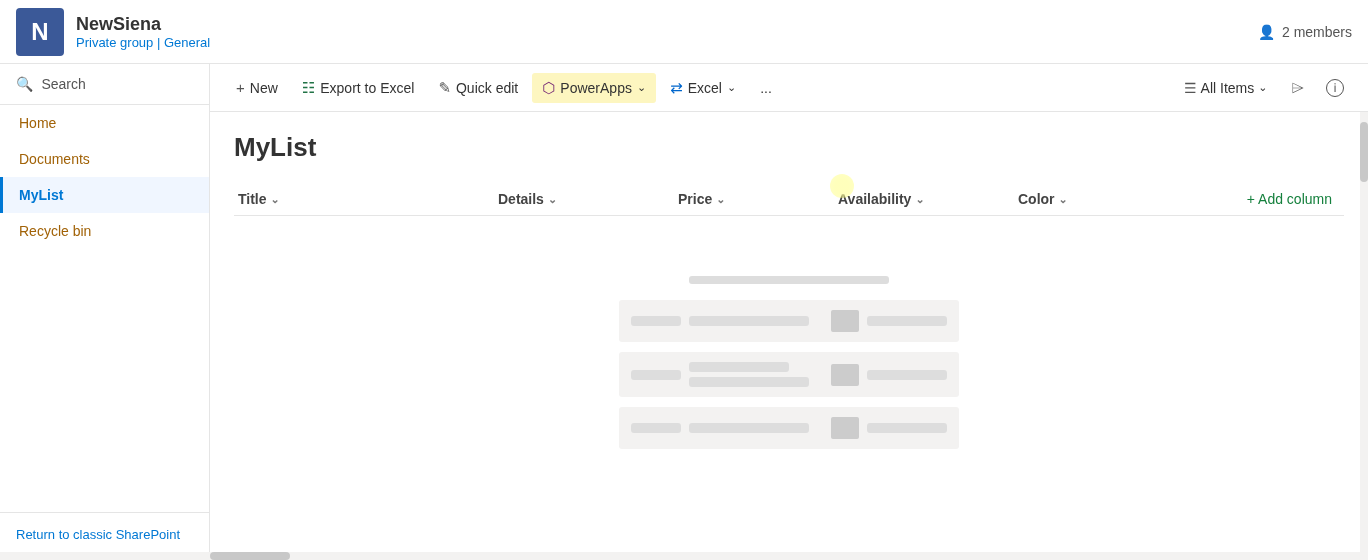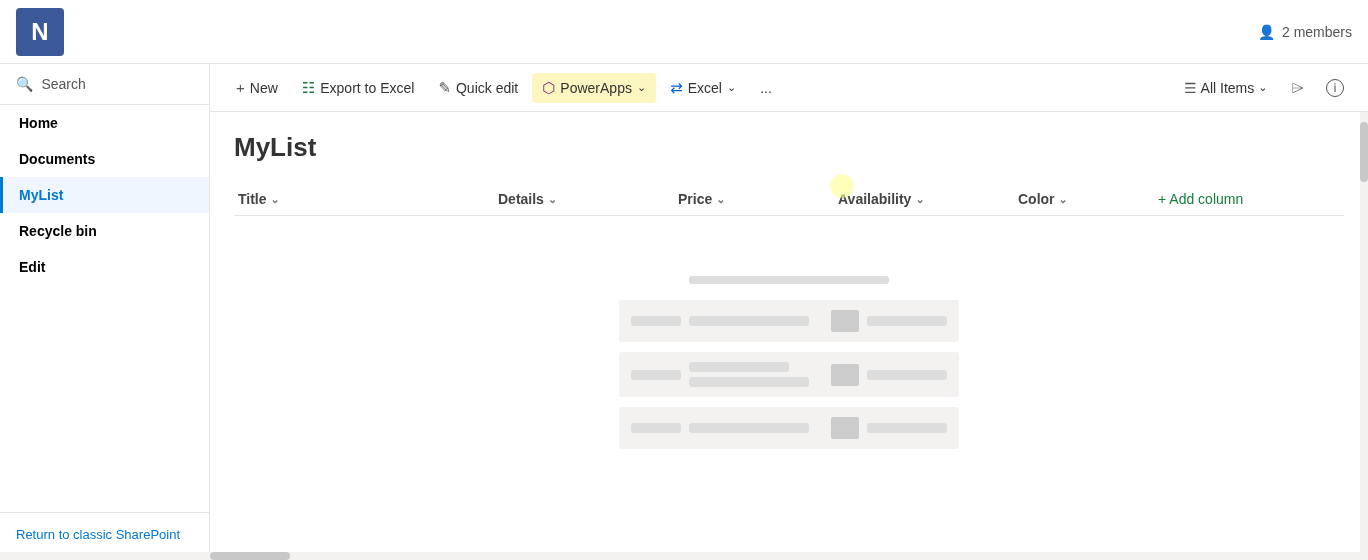--- a/index.html
+++ b/index.html
@@ -55,24 +55,23 @@
       padding: 12px 16px;
       border-bottom: 1px solid #e5e5e5;
       cursor: pointer;
       color: #555;
       gap: 8px;
     }
     .search-icon { font-size: 14px; color: #555; }
     .nav-item {
       padding: 10px 16px;
       cursor: pointer;
-      color: #000000;
+      color: #a16207;
       font-size: 14px;
       border-left: 3px solid transparent;
-      font-weight: bold;
     }
     .nav-item.active {
       border-left: 3px solid #0078d4;
       color: #0078d4;
       font-weight: 600;
       background: #f0f6ff;
     }
     .nav-spacer { flex: 1; }
     .nav-bottom {
       border-top: 1px solid #e5e5e5;
@@ -155,21 +154,21 @@
 
     
     .list-table {
       width: 100%;
       border-collapse: collapse;
     }
     .list-table thead tr {
       border-bottom: 1px solid #e5e5e5;
     }
     .list-table th {
-      text-align: left;
+      text-align: right;
       padding: 8px 12px 8px 4px;
       color: #444;
       font-weight: 600;
       font-size: 14px;
       white-space: nowrap;
     }
     .col-header {
       display: flex; align-items: center; gap: 4px;
       cursor: pointer;
     }
@@ -261,20 +260,26 @@
       z-index: 100;
     }
   </style>
 </head>
 <body>
 
 <div class="top-header">
   <div class="site-logo">
     <span>N</span>
   </div>
+  <div class="site-info">
+    <span class="site-name">NewSiena</span>
+    <span class="site-meta">
+      <span>Private group | </span><span style="color:#0078d4;cursor:pointer">General</span>
+    </span>
+  </div>
   <div class="header-right">
     <span>👤</span>
     <span>2 members</span>
   </div>
 </div>
 
 <div class="main-layout">
 
   <div class="sidebar">
     <div class="search-bar">
@@ -285,23 +290,20 @@
       <span>Home</span>
     </div>
     <div class="nav-item">
       <span>Documents</span>
     </div>
     <div class="nav-item active">
       <span>MyList</span>
     </div>
     <div class="nav-item">
       <span>Recycle bin</span>
-    </div>
-    <div class="nav-item">
-      <span>Edit</span>
     </div>
     <div class="nav-spacer"></div>
     <div class="nav-bottom">
       <div class="nav-return">
         <span>Return to classic SharePoint</span>
       </div>
     </div>
   </div>
 
   <div class="content-area">

